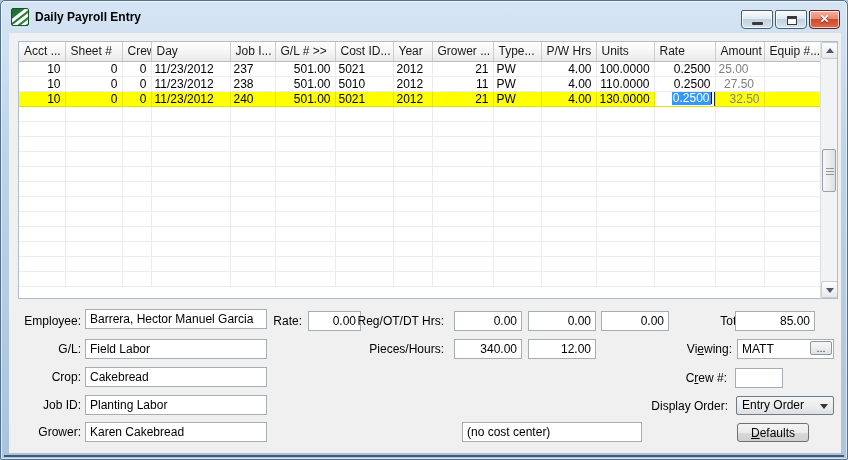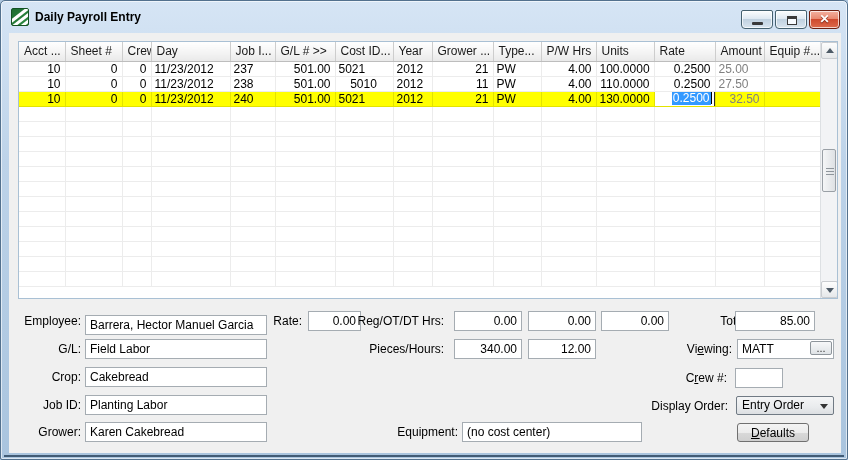--- a/index.html
+++ b/index.html
@@ -177,28 +177,28 @@
               <td class="muted" style="text-align: left;">25.00</td>
               <td style="text-align: left;"></td>
             </tr>
             <tr>
               <td style="text-align: right;">10</td>
               <td style="text-align: right;">0</td>
               <td style="text-align: right;">0</td>
               <td style="text-align: left;">11/23/2012</td>
               <td style="text-align: left;">238</td>
               <td style="text-align: right;">501.00</td>
-              <td style="text-align: center;">5010</td>
+              <td style="text-align: left;">5010</td>
               <td style="text-align: left;">2012</td>
               <td style="text-align: right;">11</td>
               <td style="text-align: left;">PW</td>
               <td style="text-align: right;">4.00</td>
               <td style="text-align: right;">110.0000</td>
               <td style="text-align: right;">0.2500</td>
-              <td class="muted" style="text-align: left;">27.50</td>
+              <td class="muted" style="text-align: center;">27.50</td>
               <td style="text-align: left;"></td>
             </tr>
             <tr class="sel-row">
               <td style="text-align: right;">10</td>
               <td style="text-align: right;">0</td>
               <td style="text-align: right;">0</td>
               <td style="text-align: left;">11/23/2012</td>
               <td style="text-align: left;">240</td>
               <td style="text-align: right;">501.00</td>
               <td style="text-align: left;">5021</td>
@@ -429,21 +429,21 @@
         <div class="sthumb">
             <div class="grip"></div>
           </div>
         <div class="sbtn down">
             <div class="arrow down"></div>
           </div>
       </div>
     </div>
 
     <div class="lbl" style="left:0;width:72px;top:278px">Employee:</div>
-    <div class="fld" style="left:76px;width:182px;top:282px">Barrera, Hector Manuel Garcia</div>
+    <div class="fld" style="left:76px;width:182px;top:276px">Barrera, Hector Manuel Garcia</div>
     <div class="lbl" style="left:220px;width:73px;top:278px">Rate:</div>
     <div class="fld num" style="left:299px;width:53px;top:278px">0.00</div>
     <div class="lbl" style="left:330px;width:105px;top:278px">Reg/OT/DT Hrs:</div>
     <div class="fld num" style="left:445px;width:68px;top:278px">0.00</div>
     <div class="fld num" style="left:519px;width:68px;top:278px">0.00</div>
     <div class="fld num" style="left:592px;width:68px;top:278px">0.00</div>
     <div class="lbl" style="left:684px;width:56px;top:278px">Total:</div>
     <div class="fld num" style="left:726px;width:80px;top:278px">85.00</div>
 
     <div class="lbl" style="left:0;width:72px;top:306px">G/L:</div>
@@ -460,19 +460,18 @@
     <div class="lbl" style="left:640px;width:78px;top:335px"><span>C</span><span class="acc">r</span><span>ew #:</span></div>
     <div class="fld" style="left:726px;width:48px;top:335px"></div>
 
     <div class="lbl" style="left:0;width:72px;top:362px">Job ID:</div>
     <div class="fld" style="left:76px;width:182px;top:362px">Planting Labor</div>
     <div class="lbl" style="left:620px;width:99px;top:363px">Display Order:</div>
     <div class="combo" style="left:727px;width:98px;top:363px"><span>Entry Order</span><span class="drop"></span></div>
 
     <div class="lbl" style="left:0;width:72px;top:389px">Grower:</div>
     <div class="fld" style="left:76px;width:182px;top:389px">Karen Cakebread</div>
-    <div class="lbl" style="left:340px;width:109px;top:389px">Equipment:</div>
     <div class="fld" style="left:453px;width:180px;top:389px">(no cost center)</div>
     <button class="pushbtn" style="left:728px;width:72px;top:390px"><span class="acc">D</span><span>efaults</span></button>
 
   </div>
   <div class="frame-bottom-line"></div>
 </div>
 
 </body></html>

